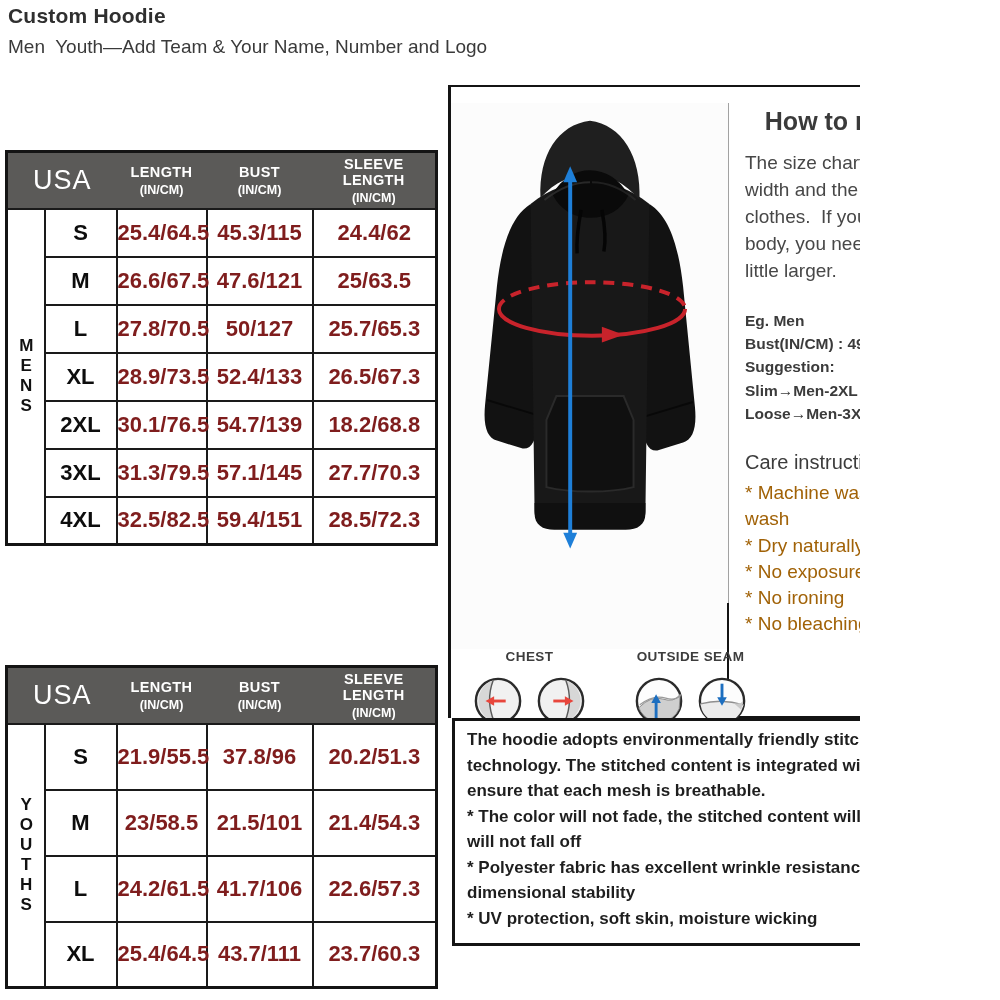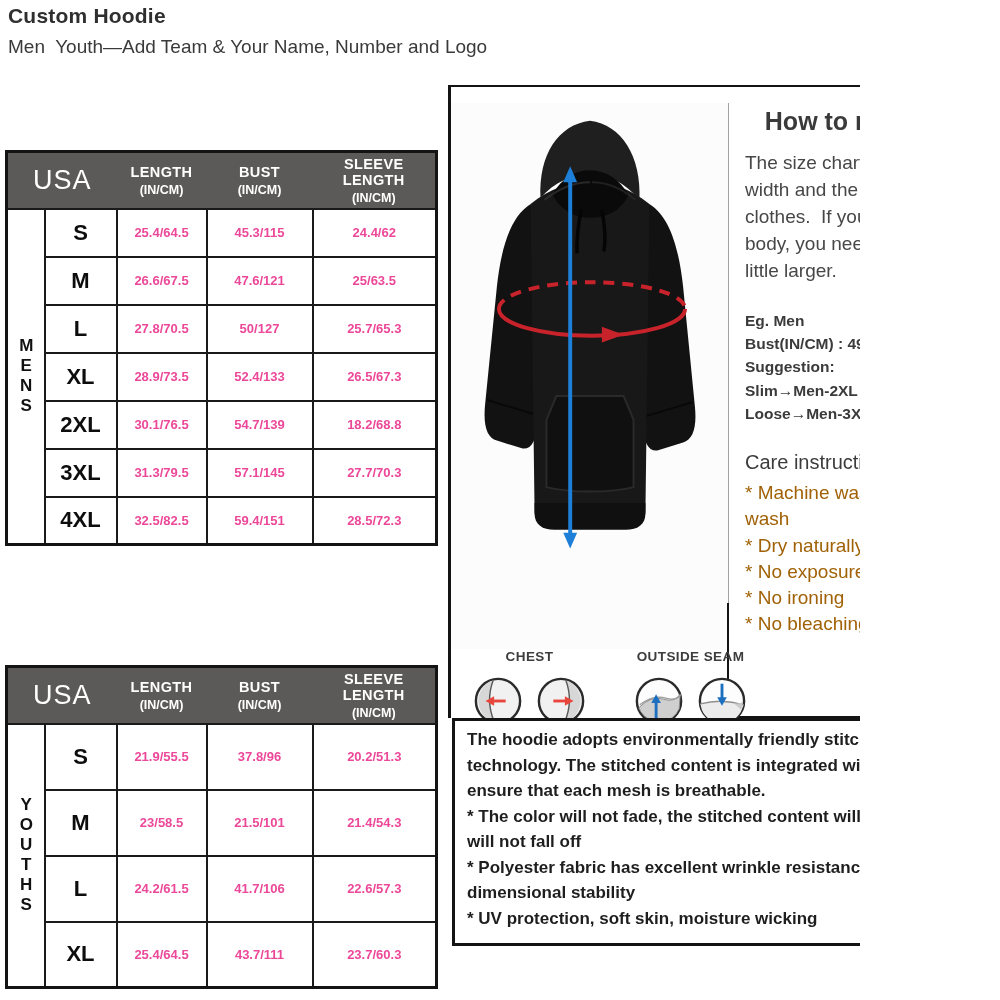--- a/index.html
+++ b/index.html
@@ -24,21 +24,21 @@
     height:57px; vertical-align:middle; text-align:center; border:0; }
   .size-table th.usa-head { font-size:27px; font-weight:normal; letter-spacing:1px; }
   .col-name { font-size:14.5px; font-weight:bold; letter-spacing:.4px; }
   .col-unit { font-size:12.5px; font-weight:bold; margin-top:3px; }
   .size-table td { border:2px solid #1a1a1a; text-align:center; vertical-align:middle; background:#fff; }
   #mens-table tbody tr { height:48px; }
   #youths-table tbody tr { height:66px; }
   td.group-cell { writing-mode:vertical-lr; text-orientation:upright;
     font-weight:bold; font-size:17px; letter-spacing:1px; color:#111; padding:4px 0; }
   td.size-cell { font-weight:bold; font-size:22px; color:#0d0d0d; }
-  td.value-cell { font-weight:bold; font-size:13px; color:#ec4899; }
+  td.value-cell { font-weight:bold; font-size:22px; color:#7f1d1d; }
 
   
   .measure-box { position:absolute; left:448px; top:85px; width:551px; height:633px;
     border:2px solid #141414; border-left-width:3px; border-right:none; background:#fff; }
   .hoodie-cell { position:absolute; left:0; top:16px; width:278px; height:100%;
     border-right:2px solid #141414; background:#fcfcfc; }
   .hoodie-cell svg.hoodie { position:absolute; left:0; top:0; }
   .measure-footer { position:absolute; left:0; bottom:6px; width:276px; display:flex; background:#fff; }
   .icon-group { display:flex; flex-direction:column; align-items:center; }
   .icon-group.chest { margin-left:22px; }

